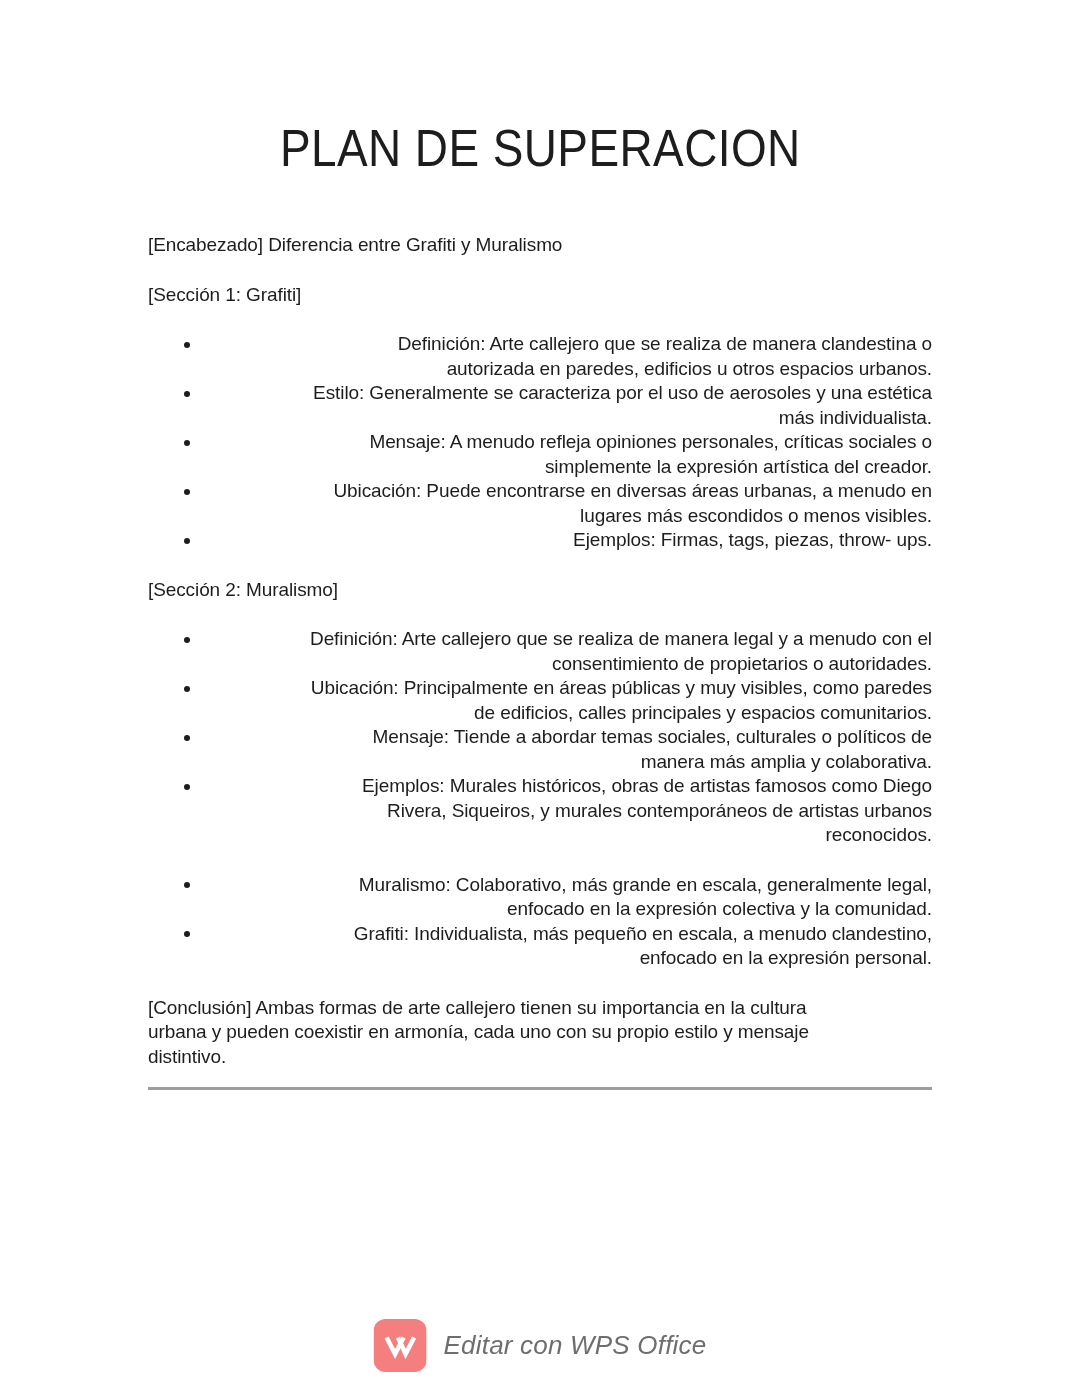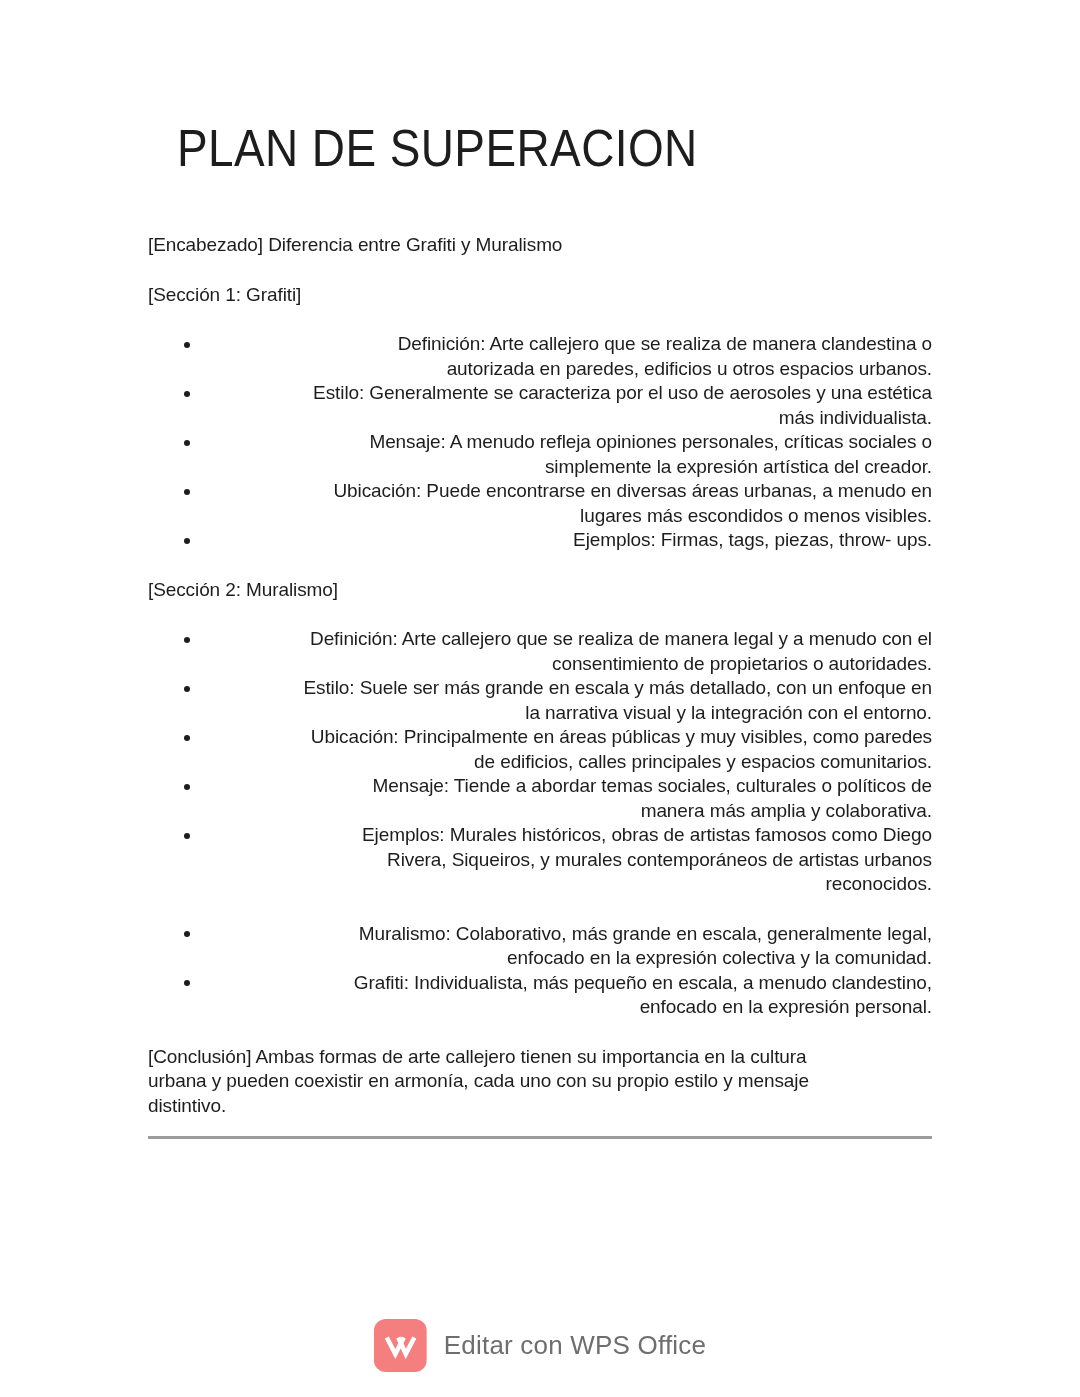--- a/index.html
+++ b/index.html
@@ -8,20 +8,21 @@
     width: 1080px;
     height: 1397px;
     background: #ffffff;
     overflow: hidden;
     font-family: "Liberation Sans", "DejaVu Sans", sans-serif;
     color: #1d1d1d;
   }
   .content { padding: 0 148px; }
   .doc-title {
     margin: 118px 0 0 0;
+    text-align: center;
     font-size: 51px;
     font-weight: 400;
     line-height: 61px;
     letter-spacing: 0.5px;
   }
   .doc-title .title-inner {
     display: inline-block;
     transform: scaleX(0.9);
     transform-origin: center;
     white-space: nowrap;
@@ -78,20 +79,21 @@
     display: flex;
     align-items: center;
     gap: 17px;
   }
   .wps-logo { width: 53px; height: 53px; display: block; }
   .footer-text {
     font-size: 26px;
     color: #6e6e6e;
     letter-spacing: 0.2px;
     white-space: nowrap;
+    font-style: italic;
   }
 </style>
 </head>
 <body>
 
 <div class="page">
   <div class="content">
 
     <h1 class="doc-title"><span class="title-inner">PLAN DE SUPERACION</span></h1>
 
@@ -109,22 +111,20 @@
       <li>Ubicación: Puede encontrarse en diversas áreas urbanas, a menudo en
 lugares más escondidos o menos visibles.</li>
       <li>Ejemplos: Firmas, tags, piezas, throw- ups.</li>
     </ul>
 
     <p class="para">[Sección 2: Muralismo]</p>
 
     <ul class="bullets">
       <li>Definición: Arte callejero que se realiza de manera legal y a menudo con el
 consentimiento de propietarios o autoridades.</li>
-      <li>Estilo: Suele ser más grande en escala y más detallado, con un enfoque en
-la narrativa visual y la integración con el entorno.</li>
       <li>Ubicación: Principalmente en áreas públicas y muy visibles, como paredes
 de edificios, calles principales y espacios comunitarios.</li>
       <li>Mensaje: Tiende a abordar temas sociales, culturales o políticos de
 manera más amplia y colaborativa.</li>
       <li>Ejemplos: Murales históricos, obras de artistas famosos como Diego
 Rivera, Siqueiros, y murales contemporáneos de artistas urbanos
 reconocidos.</li>
     </ul>
 
 

